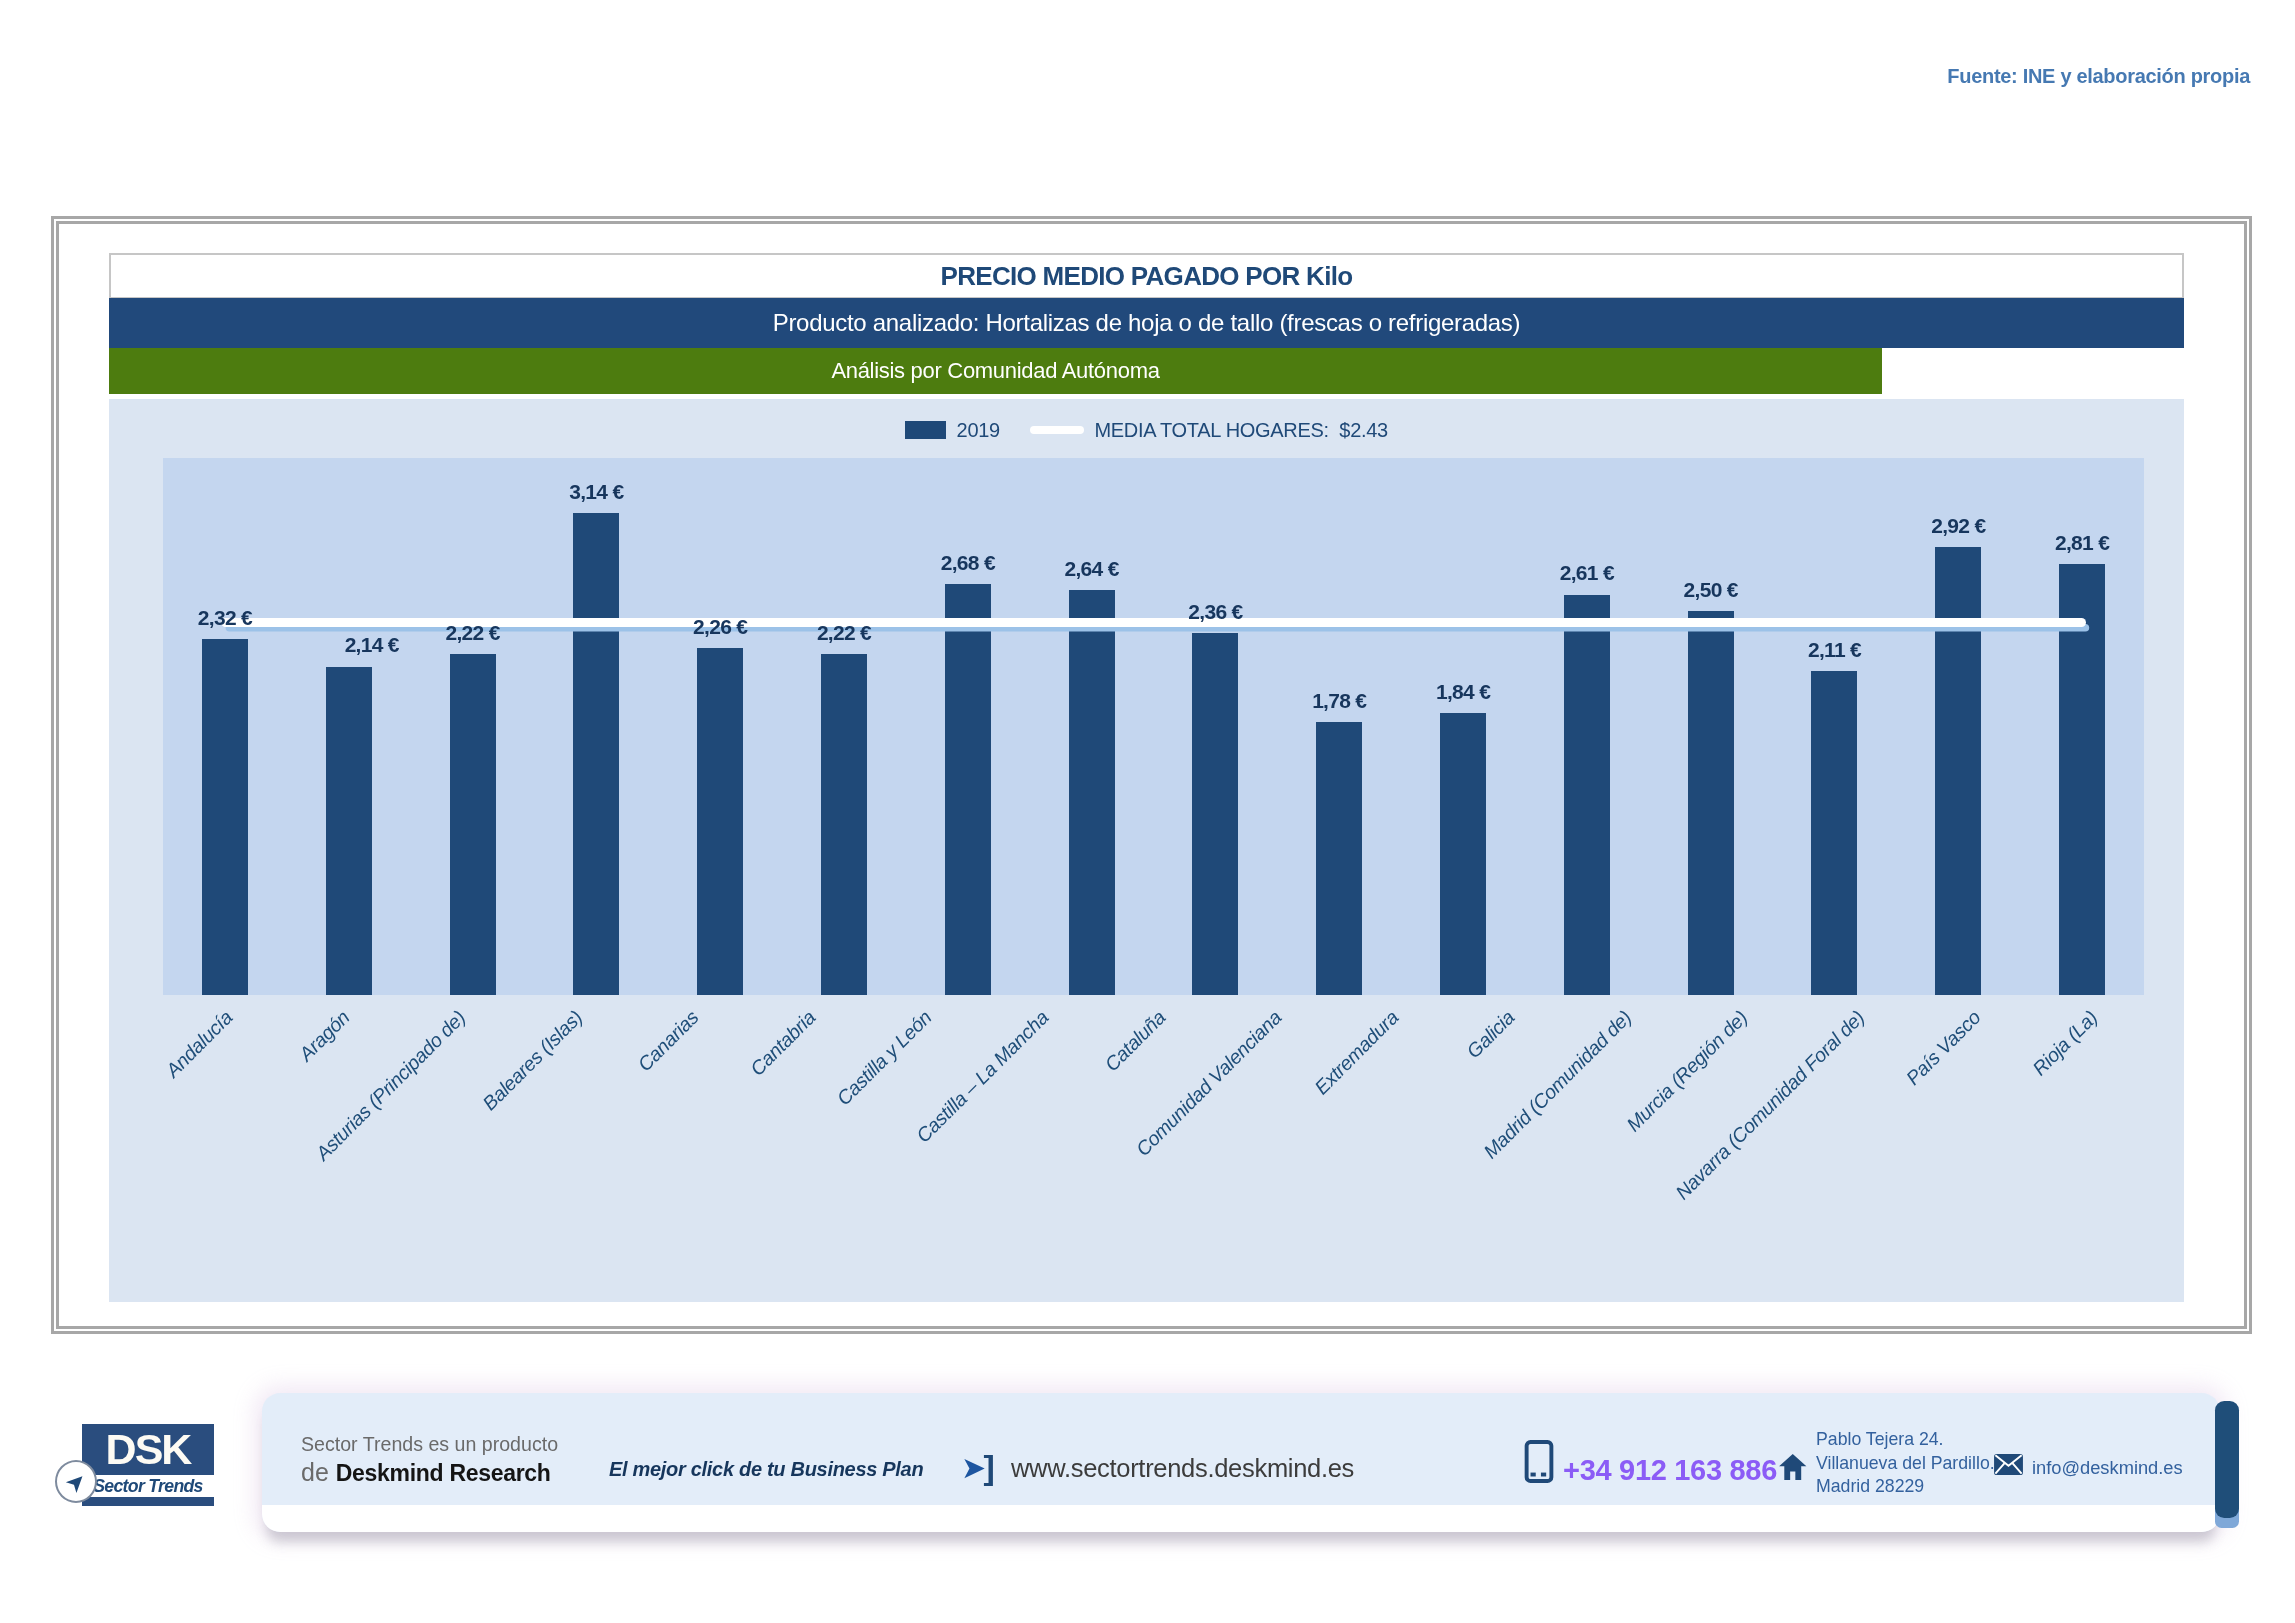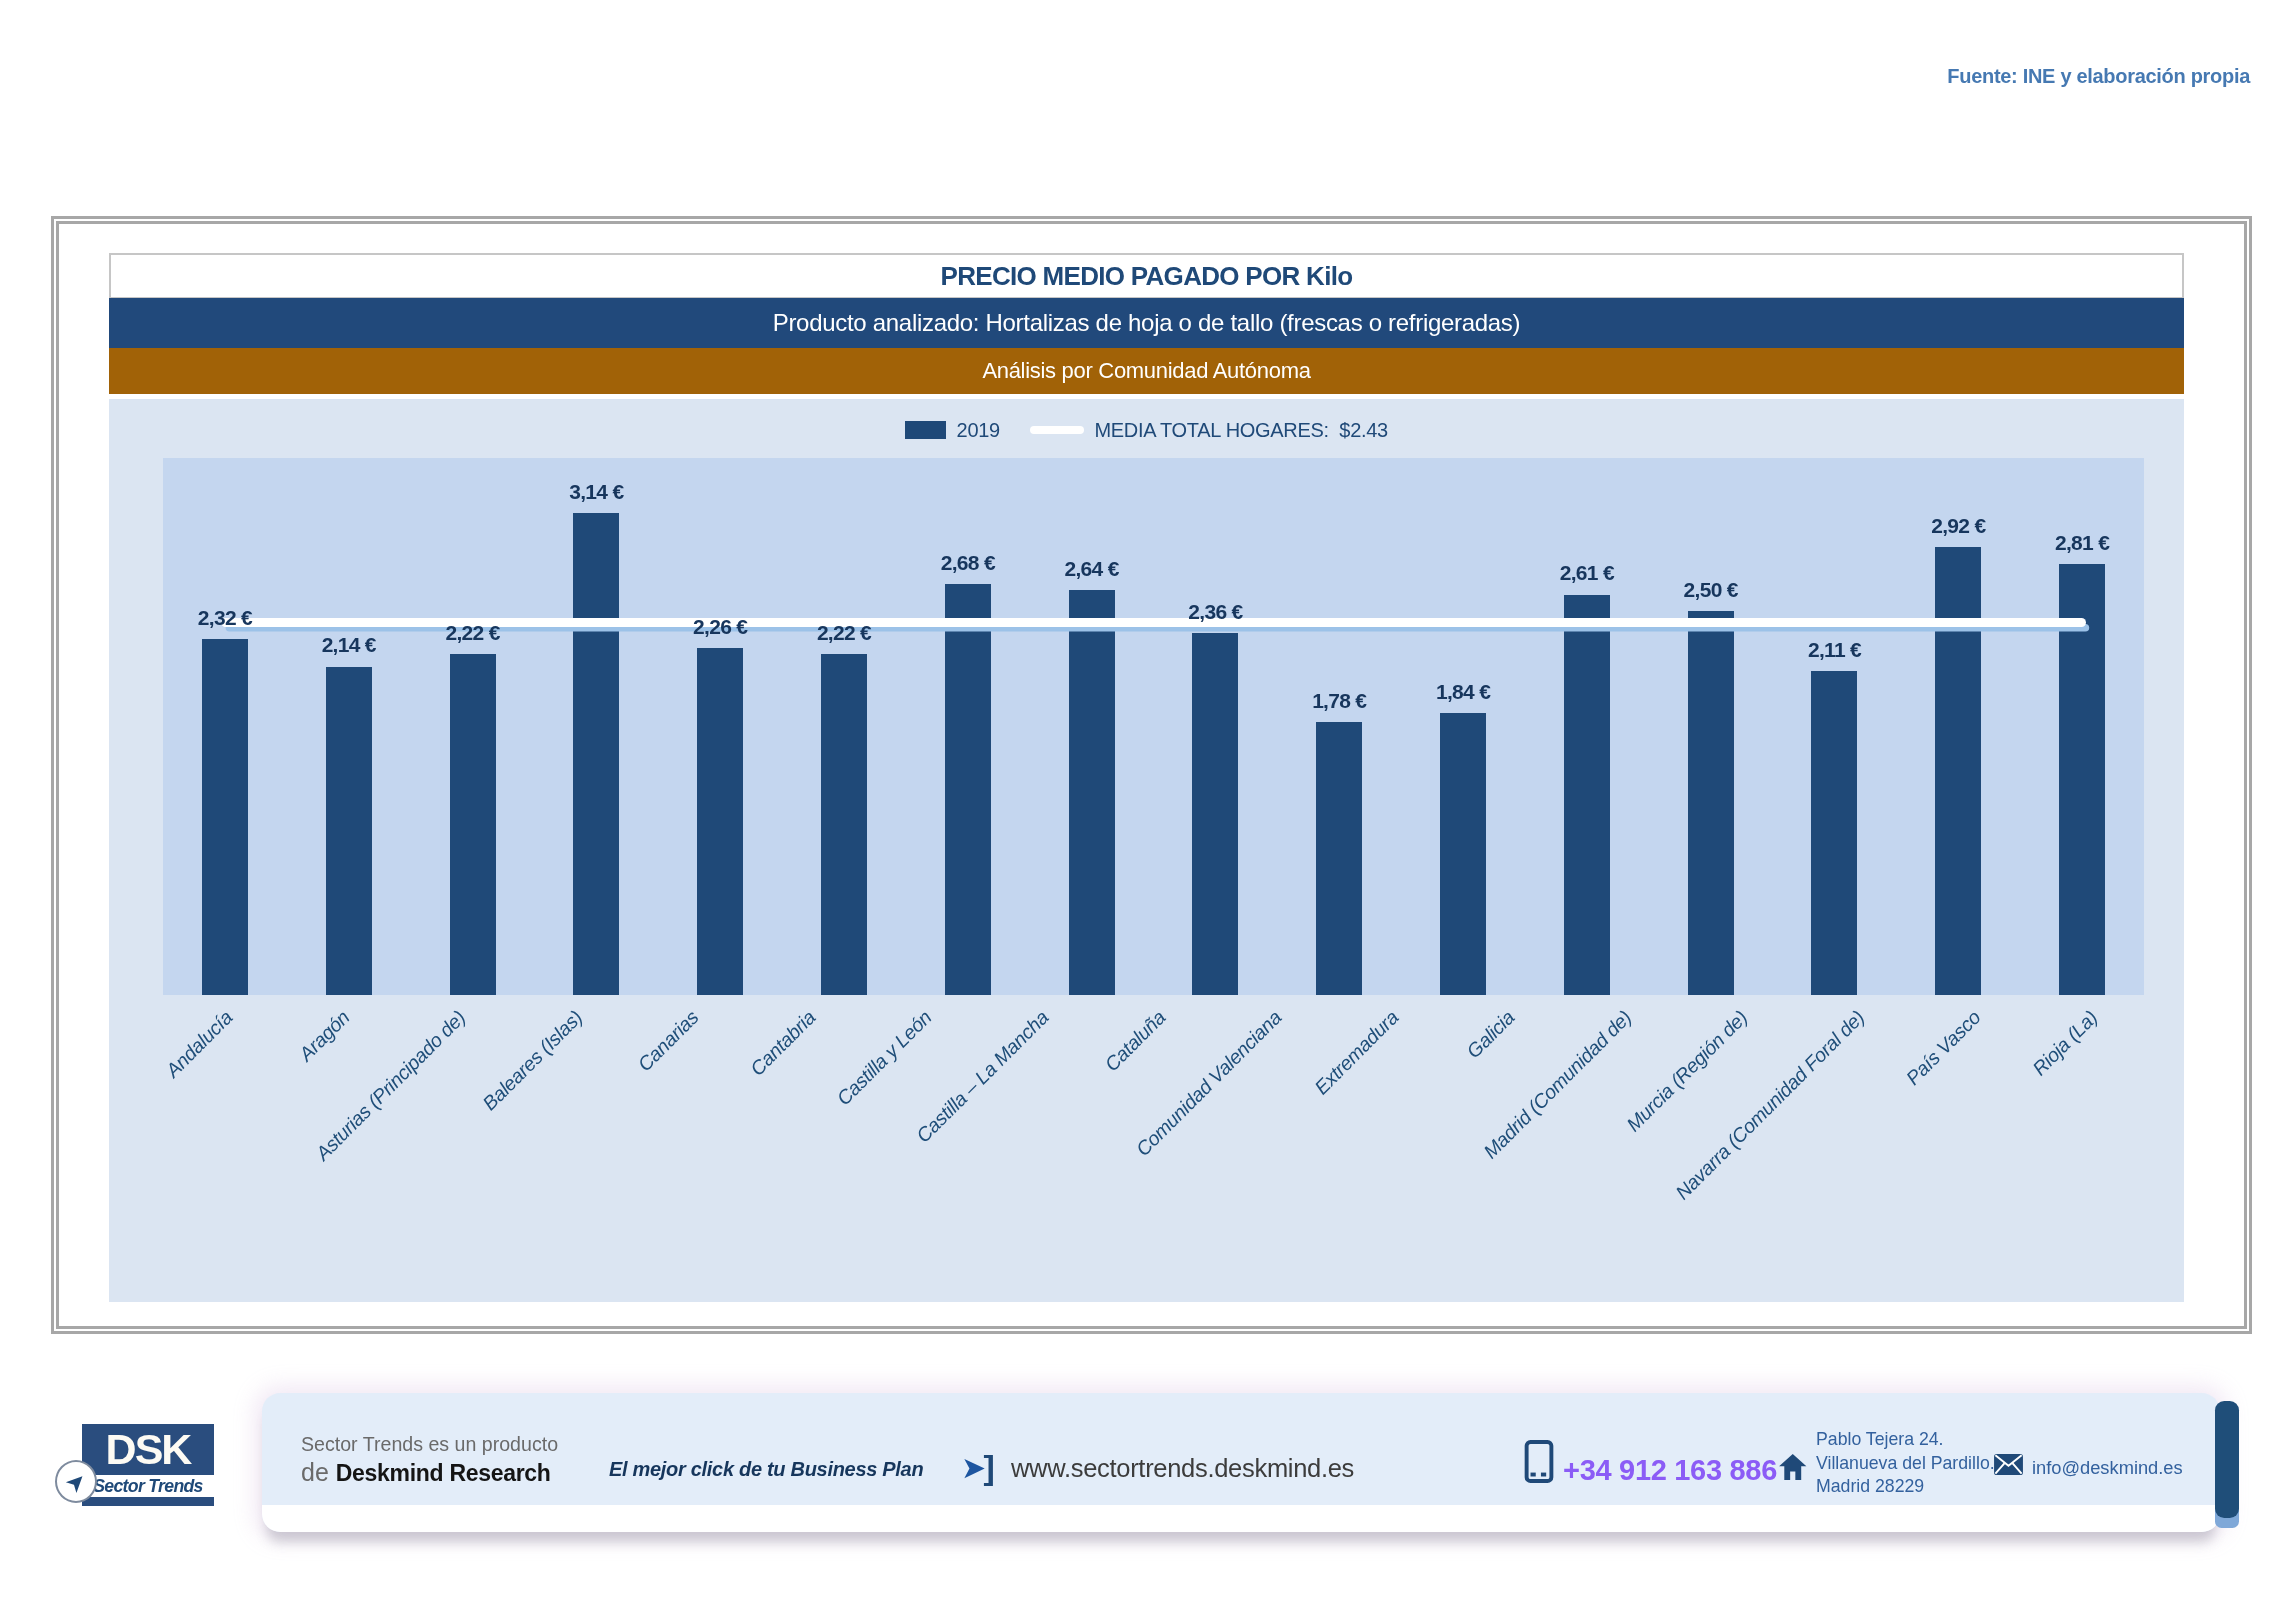--- a/index.html
+++ b/index.html
@@ -14,22 +14,22 @@
   #page-frame { position:absolute; left:51px; top:216px; width:2201px; height:1118px;
     border:8.5px double #A7A7A7; background:#ffffff; }
 
   
   #title-box { position:absolute; left:109px; top:253px; width:2075px; height:46px;
     background:#ffffff; border:2px solid #C6C6C6; display:flex; align-items:center; justify-content:center; }
   #title-box .t { font-size:26px; font-weight:bold; color:#1F4978; letter-spacing:-0.7px; }
   #banner-product { position:absolute; left:109px; top:298px; width:2075px; height:50px;
     background:#21497B; display:flex; align-items:center; justify-content:center; }
   #banner-product .t { font-size:24px; color:#ffffff; letter-spacing:-0.3px; }
-  #banner-analysis { position:absolute; left:109px; top:348px; width:2075px; height:46px;
-    background:#a16207; display:flex; align-items:center; justify-content:center; }
+  #banner-analysis { position:absolute; left:109px; top:348px; width:1773px; height:46px;
+    background:#4d7c0f; display:flex; align-items:center; justify-content:center; }
   #banner-analysis .t { font-size:22px; color:#ffffff; letter-spacing:-0.3px; }
 
   
   #chart-container { position:absolute; left:109px; top:399px; width:2075px; height:903px;
     background:#DBE5F2; }
   #legend-row { position:absolute; left:0; top:19.6px; width:100%; display:flex;
     justify-content:center; align-items:center; gap:30px; }
   .legend-item { display:flex; align-items:center; gap:10.5px; }
   .legend-swatch-bar { width:41px; height:17.7px; background:#1F4978; }
   .legend-swatch-line { width:54px; height:8.5px; background:#ffffff; border-radius:5.2px; }
@@ -120,21 +120,21 @@
     </div>
   </div>
 
   <div id="plot">
     <div id="bars-row">
         <div class="bar-slot">
           <div class="bar-label" style="bottom: calc(66.2857% + 9.2px);">2,32 €</div>
           <div class="bar" style="height: 66.2857%; background: rgb(31, 73, 120);"></div>
         </div>
         <div class="bar-slot">
-          <div class="bar-label" style="bottom: calc(61.1429% + 9.2px);">2,14 €</div>
+          <div class="bar-label" style="bottom: calc(61.1429% + 9.2px); margin-left: 23px;">2,14 €</div>
           <div class="bar" style="height: 61.1429%; background: rgb(31, 73, 120);"></div>
         </div>
         <div class="bar-slot">
           <div class="bar-label" style="bottom: calc(63.4286% + 9.2px);">2,22 €</div>
           <div class="bar" style="height: 63.4286%; background: rgb(31, 73, 120);"></div>
         </div>
         <div class="bar-slot">
           <div class="bar-label" style="bottom: calc(89.7143% + 9.2px);">3,14 €</div>
           <div class="bar" style="height: 89.7143%; background: rgb(31, 73, 120);"></div>
         </div>

